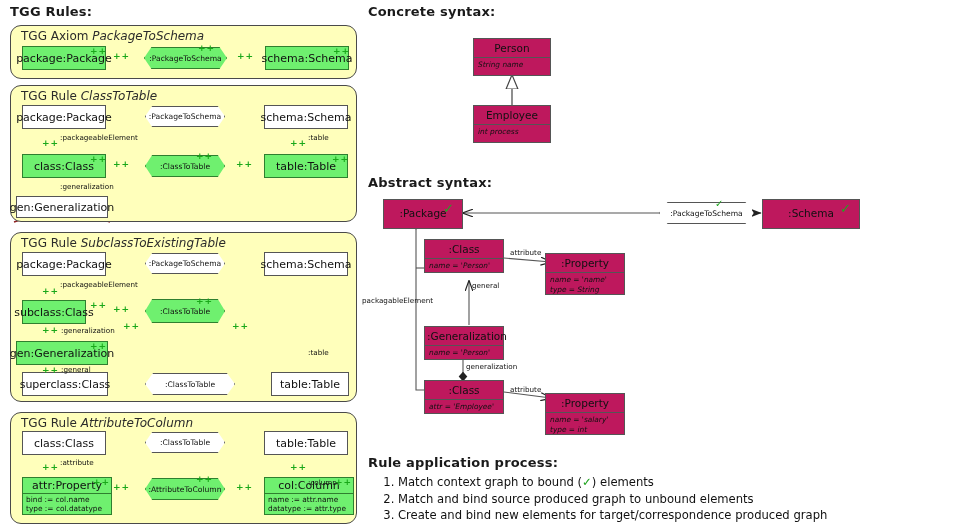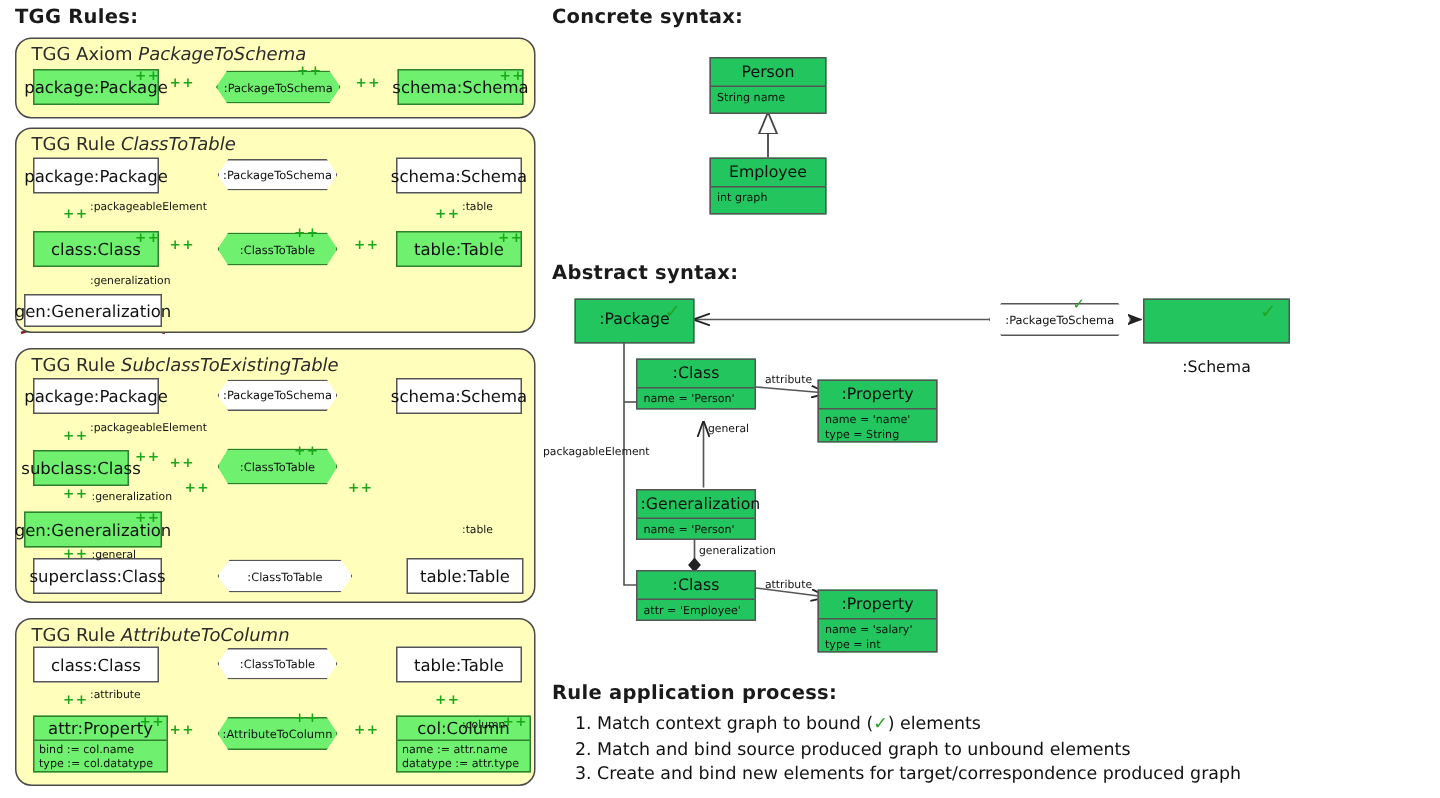--- a/index.html
+++ b/index.html
@@ -23,23 +23,23 @@
        font-size:7.6px;color:#111;white-space:nowrap;background:#fff;
        border:1.3px solid #555;
        clip-path:polygon(9% 0,91% 0,100% 50%,91% 100%,9% 100%,0 50%);}
   .hex.green{background:#6ff06f;border-color:#2f7f2f;}
   
   .pp{position:absolute;color:#1aa81a;font-size:9px;font-weight:bold;line-height:1;letter-spacing:1px;}
   .elabel{position:absolute;font-size:7.2px;color:#111;white-space:nowrap;}
   .chk{position:absolute;color:#22a522;font-size:13px;font-weight:bold;line-height:1;}
   svg.ov{position:absolute;left:0;top:0;width:960px;height:532px;pointer-events:none;overflow:visible;}
   
-  .ubox{position:absolute;box-sizing:border-box;border:1.3px solid #555;background:#22c55e;}
+  .ubox{position:absolute;box-sizing:border-box;border:1.3px solid #555;background:#be185d;}
   .ubox .uttl{text-align:center;font-size:10.5px;padding:3px 2px;color:#111;white-space:nowrap;}
-  .ubox .ucmp{border-top:1.1px solid #555;font-size:7.4px;padding:2px 4px;line-height:9.5px;color:#111;}
+  .ubox .ucmp{border-top:1.1px solid #555;font-size:7.4px;padding:2px 4px;line-height:9.5px;color:#111;font-style:italic;}
   ol.steps{margin:4px 0 0 0;padding-left:30px;font-size:11.6px;line-height:16.5px;color:#111;}
   ol.steps li{margin:0;padding:0;}
   .tick{color:#22a522;font-weight:bold;}
 </style>
 </head>
 <body>
 
 <svg class="ov">
   <defs>
     <marker id="ahB" markerWidth="9" markerHeight="7" refX="8.4" refY="3.5" orient="auto">
@@ -280,32 +280,32 @@
 <div class="pp" style="left:236px;top:483px;">++</div>
 
 <div class="abs sec-title" style="left:368px;top:4px;">Concrete syntax:</div>
 
 <div class="ubox" style="left:473px;top:38px;width:78px;height:38px;">
   <div class="uttl">Person</div>
   <div class="ucmp">String name</div>
 </div>
 <div class="ubox" style="left:473px;top:105px;width:78px;height:38px;">
   <div class="uttl">Employee</div>
-  <div class="ucmp">int graph</div>
+  <div class="ucmp">int process</div>
 </div>
 
 <div class="abs sec-title" style="left:368px;top:175px;">Abstract syntax:</div>
 
 <div class="ubox" style="left:383px;top:199px;width:80px;height:30px;">
   <div class="uttl" style="padding-top:7px;">:Package</div>
 </div>
 <div class="chk" style="left:443px;top:202px;">✓</div>
 
 <div class="ubox" style="left:762px;top:199px;width:98px;height:30px;">
-  <div class="uttl" style="padding-top:7px;margin-top:32px;">:Schema</div>
+  <div class="uttl" style="padding-top:7px;">:Schema</div>
 </div>
 <div class="chk" style="left:840px;top:202px;">✓</div>
 
 <div class="hex" style="left:659px;top:202px;width:95px;height:22px;">
   <span>:PackageToSchema</span>
 </div>
 <div class="chk" style="left:715px;top:199px;font-size:10px;">✓</div>
 
 <div class="ubox" style="left:424px;top:239px;width:80px;height:34px;">
   <div class="uttl">:Class</div>

